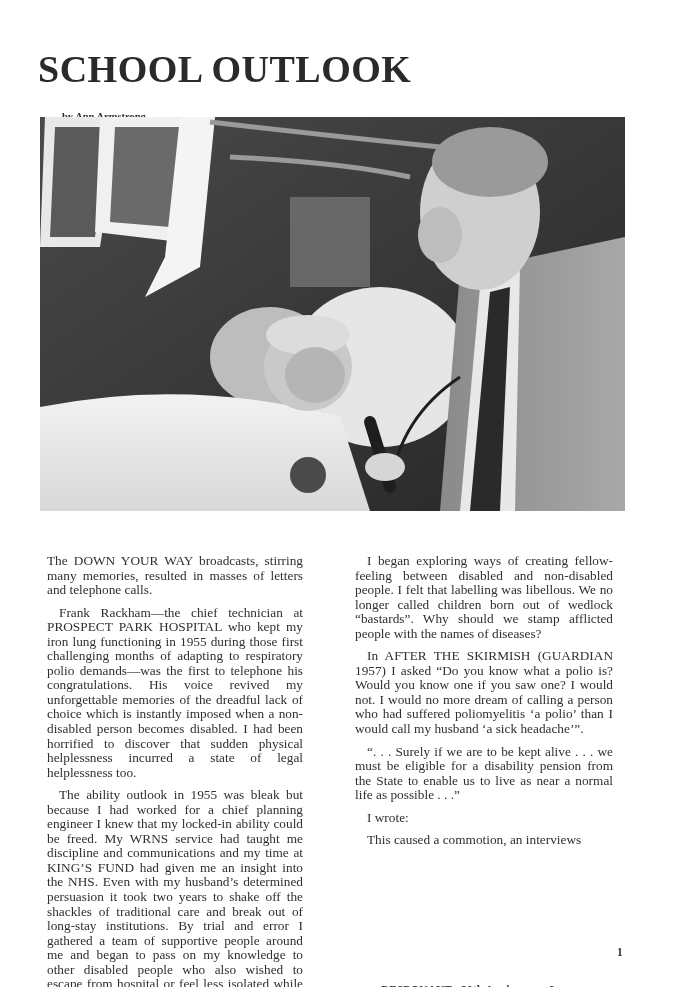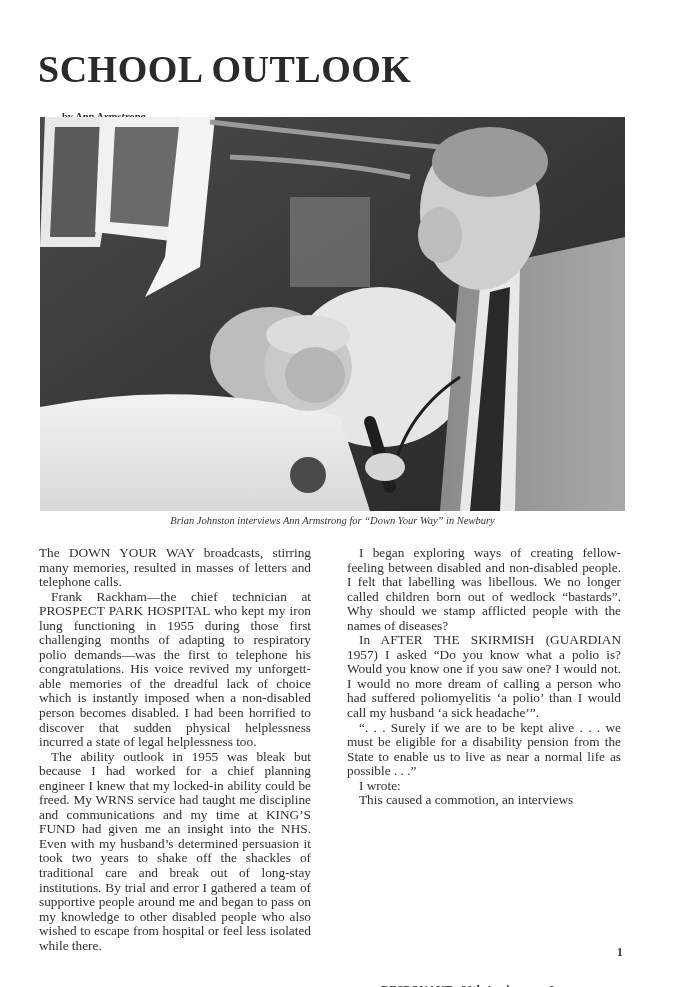--- a/index.html
+++ b/index.html
@@ -20,21 +20,21 @@
   .photo svg { display: block; width: 100%; height: 100%; }
   .caption {
     position: absolute; left: 40px; top: 515px; width: 585px; text-align: center;
     font-family: "Liberation Serif", serif; font-style: italic; font-size: 10.5px; line-height: 12px; color: #333;
   }
   .column {
     position: absolute; top: 546px; width: 272px;
     font-family: "Liberation Serif", "DejaVu Serif", serif; font-size: 13.3px; line-height: 14.55px;
     color: #2f2f2f; text-align: justify;
   }
-  .column p { margin: 0; text-indent: 12px; }
+  .column p { margin: 8px; text-indent: 12px; }
   .column p.noindent { text-indent: 0; }
   .col-left { left: 39px; }
   .col-right { left: 347px; width: 274px; }
   .footer {
     position: absolute; top: 984px; left: 381px;
     font-family: "Liberation Serif", serif; font-weight: bold; font-size: 11.5px; color: #333;
   }
   .page-num {
     position: absolute; top: 946px; left: 617px;
     font-family: "Liberation Serif", serif; font-weight: bold; font-size: 11.5px; color: #333;
@@ -95,21 +95,20 @@
       <ellipse cx="400" cy="118" rx="22" ry="28" fill="#bdbdbd"></ellipse>
     </g>
 
     <path d="M330 305 L350 370" stroke="#1e1e1e" stroke-width="12" stroke-linecap="round"></path>
     <path d="M350 370 Q360 300 420 260" stroke="#1e1e1e" stroke-width="3" fill="none"></path>
     <ellipse cx="345" cy="350" rx="20" ry="14" fill="#d6d6d6"></ellipse>
   </svg>
 </div>
 
 <div class="caption">
-  <div>Brian Johnston interviews Ann Armstrong for “Down Your Way” in Newbury</div>
 </div>
 
 <div class="column col-left">
   <p class="noindent">The DOWN YOUR WAY broadcasts, stirring many memories, resulted in masses of letters and telephone calls.</p>
   <p>Frank Rackham—the chief technician at PROSPECT PARK HOSPITAL who kept my iron lung functioning in 1955 during those first challenging months of adapting to respiratory polio demands—was the first to telephone his congratulations. His voice revived my unforgett­able memories of the dreadful lack of choice which is instantly imposed when a non-disabled person becomes disabled. I had been horrified to discover that sudden physical helplessness incurred a state of legal helplessness too.</p>
   <p>The ability outlook in 1955 was bleak but because I had worked for a chief planning engineer I knew that my locked-in ability could be freed. My WRNS service had taught me discipline and com­munications and my time at KING’S FUND had given me an insight into the NHS. Even with my husband’s determined persuasion it took two years to shake off the shackles of traditional care and break out of long-stay institutions. By trial and error I gathered a team of supportive people around me and began to pass on my knowledge to other disabled people who also wished to escape from hospital or feel less isolated while there.</p>
 </div>
 
 <div class="column col-right">
   <p>I began exploring ways of creating fellow-feeling between disabled and non-disabled people. I felt that labelling was libellous. We no longer called children born out of wedlock “bastards”. Why should we stamp afflicted people with the names of diseases?</p>

